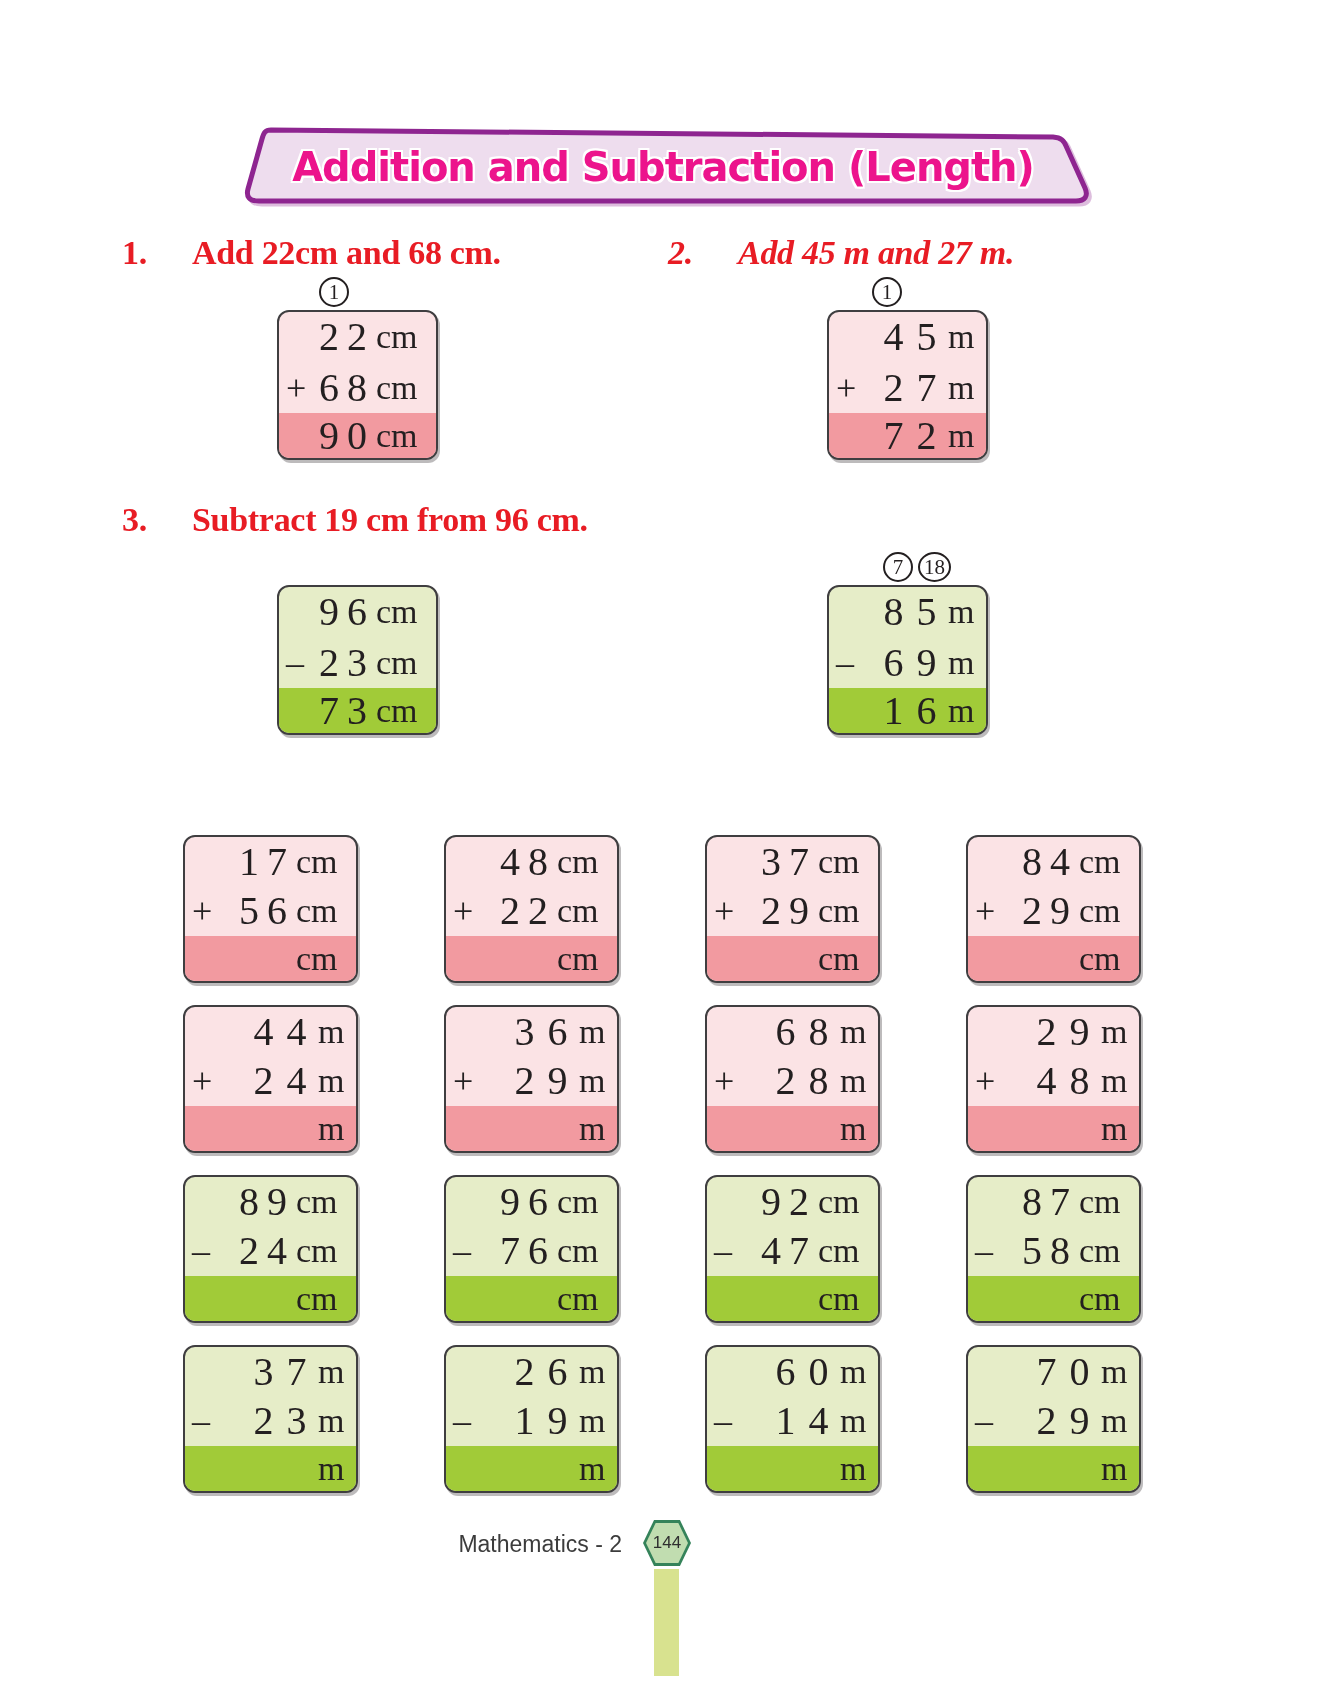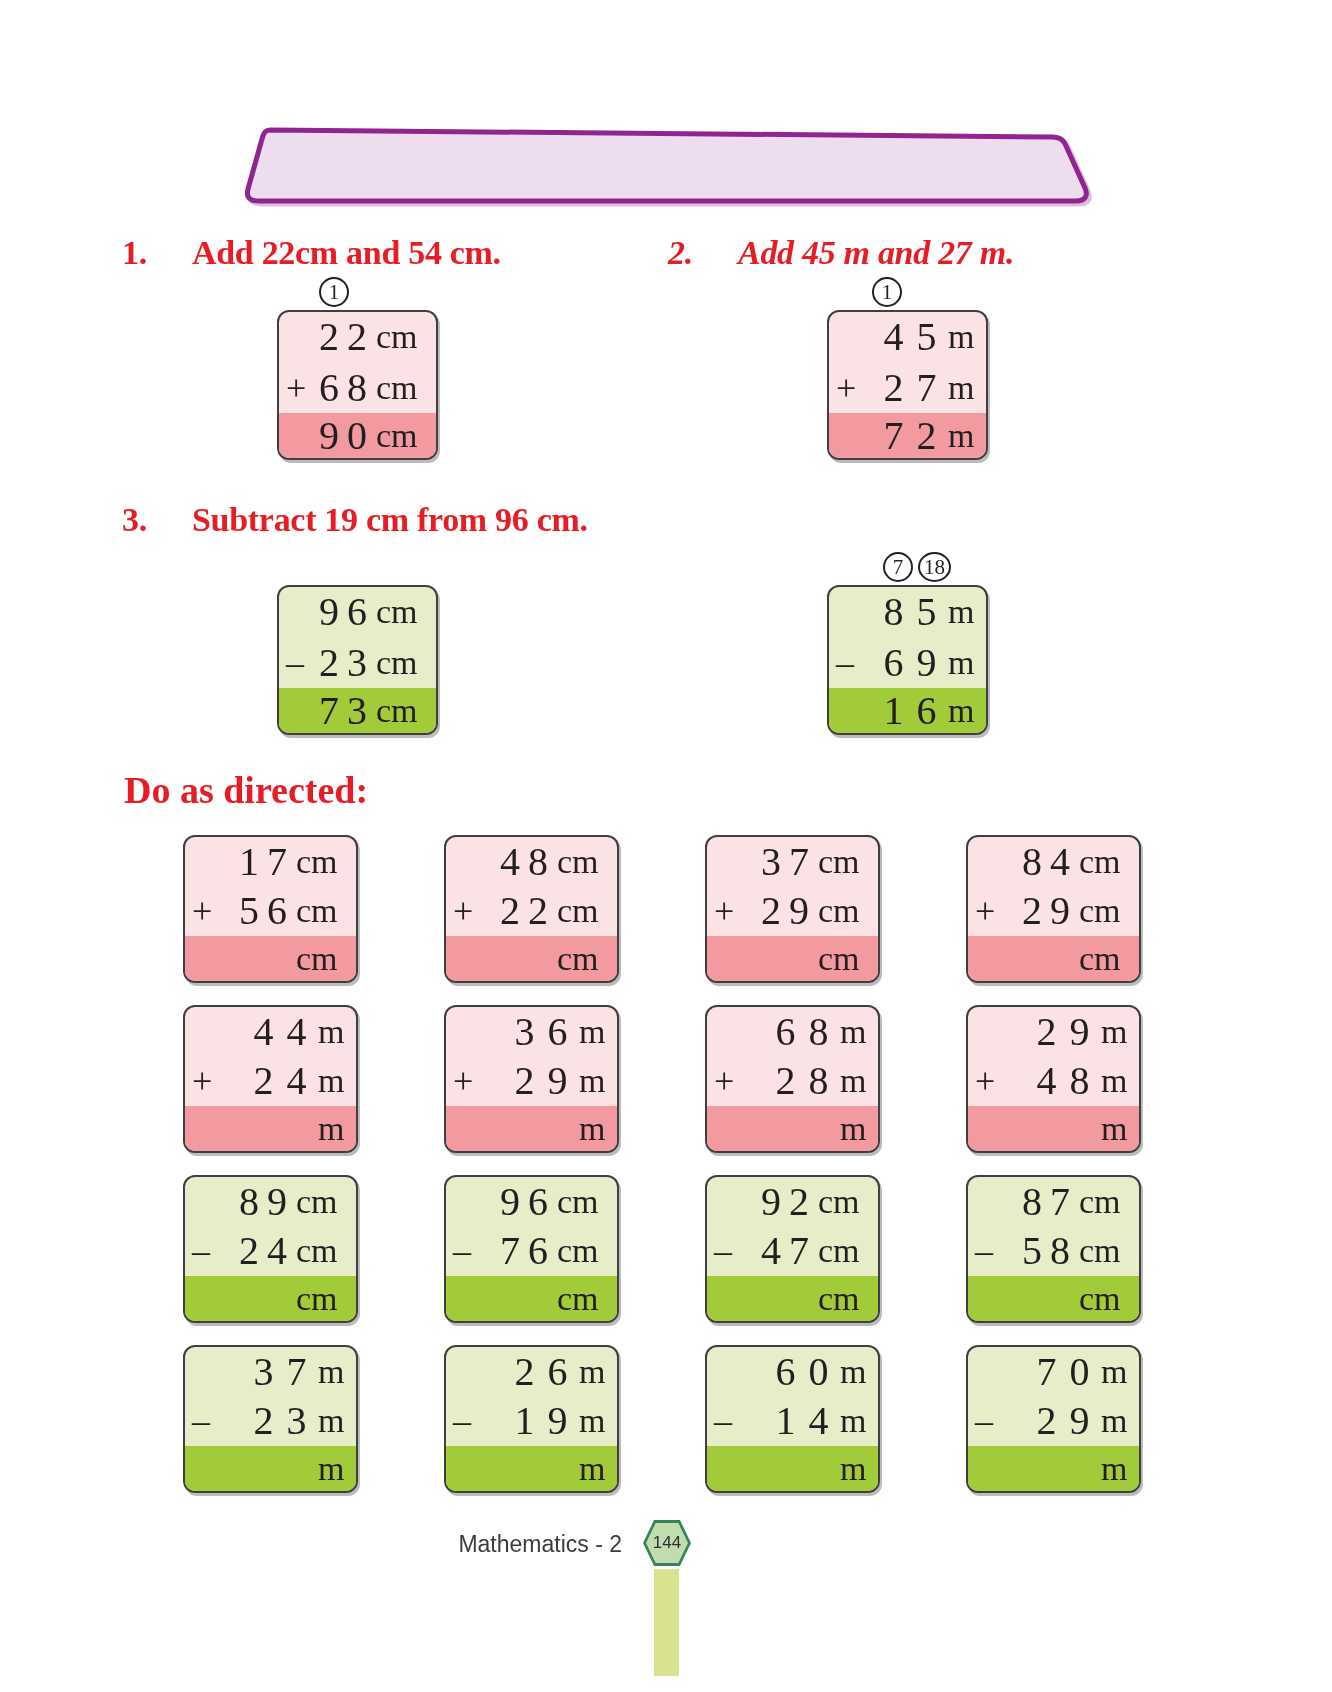--- a/index.html
+++ b/index.html
@@ -109,24 +109,25 @@
 </head>
 <body>
 
 <div class="page">
 
   <div class="banner-wrap">
     <svg width="852" height="88" viewBox="0 0 852 88">
       <path d="M 28,8 L 810,15 C 818,15.7 821,18 823.5,25 L 842,66 C 845.5,74 842,79 833,79
                L 16,79 C 6,79 3,74.5 5,67 L 19,17 C 20.8,10.6 22,8 28,8 Z" fill="#eeddee" stroke="#8e2590" stroke-width="5" stroke-linejoin="round"></path>
     </svg>
+    <div class="banner-title">Addition and Subtraction (Length)</div>
   </div>
 
   <div class="prob-heading" id="ph-0">
-    <span class="pnum">1.</span><span>Add 22cm and 54 cm.</span>
+    <span class="pnum">1.</span><span>Add 22cm and 68 cm.</span>
   </div>
   <div class="prob-heading" id="ph-1">
     <span class="pnum">2.</span><span>Add 45 m and 27 m.</span>
   </div>
   <div class="prob-heading" id="ph-2">
     <span class="pnum">3.</span><span>Subtract 19 cm from 96 cm.</span>
   </div>
 
   <div class="wprob" id="wp-0">
       <div class="carries">
@@ -213,21 +214,20 @@
           <span class="unit">m</span>
         </div>
         <div class="mrow answer">
           <span class="digit">1</span>
           <span class="digit">6</span>
           <span class="unit">m</span>
         </div>
       </div>
     </div>
 
-  <div class="section-heading">Do as directed:</div>
 
   <div class="grid" id="exercise-grid">
       <div class="mbox pink u-cm">
         <div class="mrow">
           <span class="digit">1</span>
           <span class="digit">7</span>
           <span class="unit">cm</span>
         </div>
         <div class="mrow">
           <span class="op">+</span>

